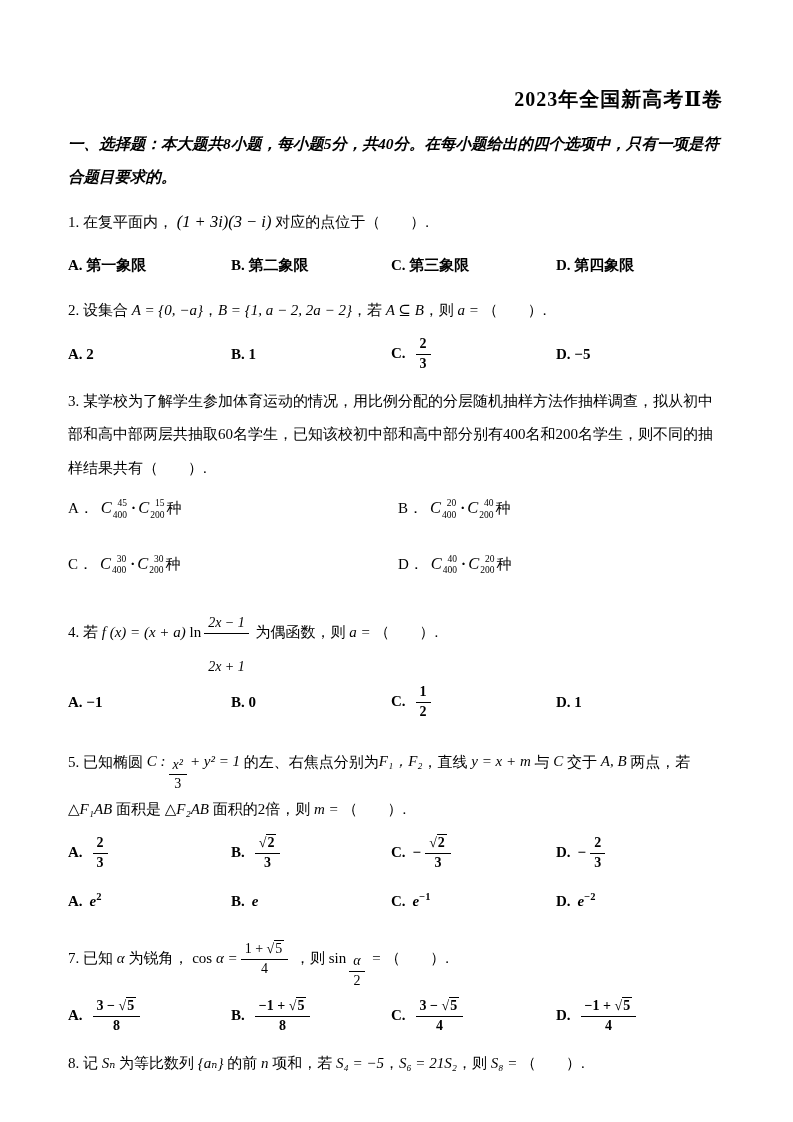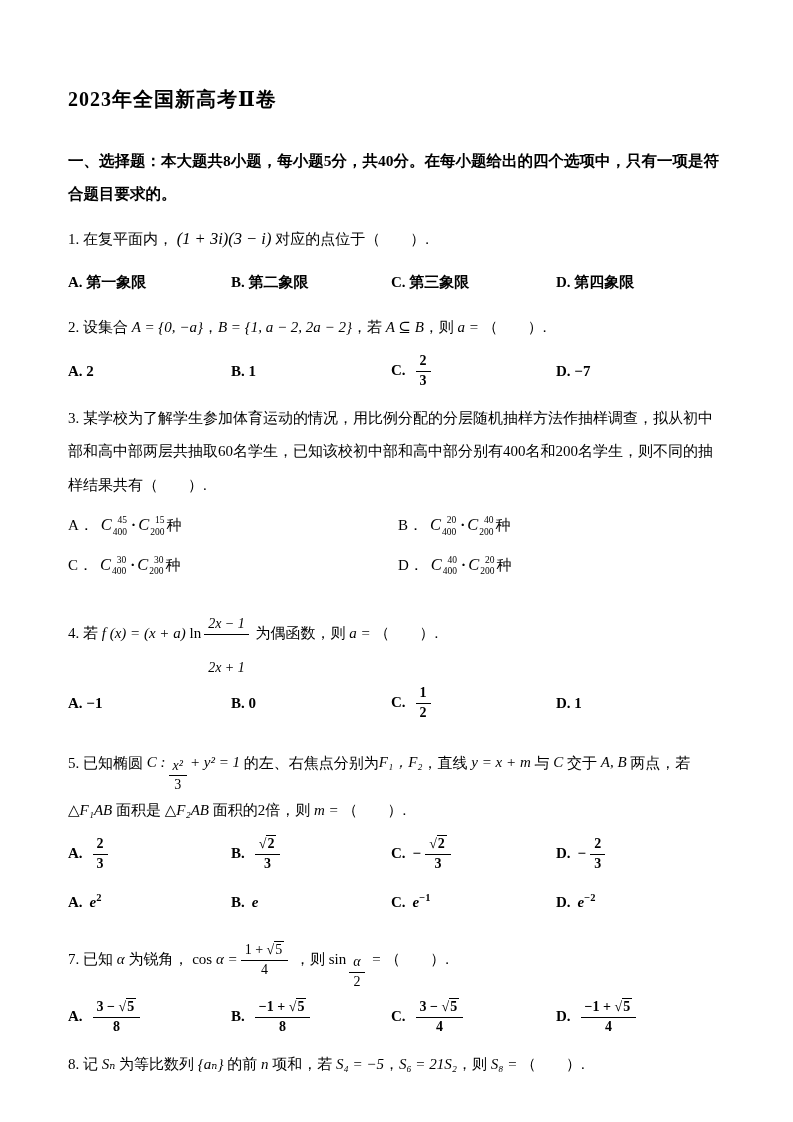--- a/index.html
+++ b/index.html
@@ -1,32 +1,32 @@
 <!DOCTYPE html>
 <html><head>
 <meta charset="utf-8">
 <style>
   html,body { margin:0; padding:0; background:#ffffff; }
   body { width:793px; color:#000; font-family:"Liberation Serif","DejaVu Serif",serif; }
   .page { width:793px; min-height:1122px; box-sizing:border-box; padding:86px 70px 40px 68px; background:#fff; }
 
-  .title { text-align:left; font-weight:bold; font-size:20px; margin:0 0 32px 0; letter-spacing:1px; }
-  .section-heading { font-weight:bold; font-size:15.5px; line-height:2.1; margin:0 0 4px 0; }
+  .title { text-align:right; font-weight:bold; font-size:20px; margin:0 0 15px 0; letter-spacing:1px; }
+  .section-heading { font-weight:bold; font-size:15.5px; line-height:2.1; margin:0 0 4px 0;font-style:italic; }
 
   .stem { font-size:15px; line-height:2.25; margin:10px 0 2px 0; }
   .cn { font-style:normal; }
   .math { font-family:"Liberation Serif","DejaVu Serif",serif; font-style:italic;margin-top:24px; }
   .mlarge { font-size:16.5px; }
 
   sup { font-size:10.5px; }
 
   
   .opts4 { display:grid; grid-template-columns:163px 160px 165px 1fr; align-items:center;
            font-size:15px; margin:8px 0 12px 0; min-height:34px;font-weight:bold; }
-  .opts2 { display:grid; grid-template-columns:330px 1fr; row-gap:16px; align-items:center;
+  .opts2 { display:grid; grid-template-columns:330px 1fr; row-gap:32px; align-items:center;
            font-size:15px; margin:12px 0 14px 0; }
   .opt { white-space:nowrap; }
   .olabel { margin-right:7px; }
   .msign { margin-right:1px; }
 
   
   .frac { display:inline-block; vertical-align:middle; text-align:center; line-height:1.2;
           margin:0 3px; font-size:14px; }
   .frac .fnum { display:block; padding:0 4px 1px 4px; border-bottom:1px solid #000; white-space:nowrap; }
   .frac .fden { display:block; padding:1px 4px 0 4px; white-space:nowrap; }
@@ -70,21 +70,21 @@
     <span class="math">A ⊆ B</span><span class="cn">，则</span>
     <span class="math">a =</span>
     <span class="cn">（　　）.</span>
   </p>
   <div class="opts4">
     <span class="opt">A. 2</span>
     <span class="opt">B. 1</span>
     <span class="opt">
       <span class="olabel">C.</span><span class="frac"><span class="fnum">2</span><span class="fden">3</span></span>
     </span>
-    <span class="opt">D. −7</span>
+    <span class="opt">D. −5</span>
   </div>
 
   <p class="stem">3. 某学校为了解学生参加体育运动的情况，用比例分配的分层随机抽样方法作抽样调查，拟从初中部和高中部两层共抽取60名学生，已知该校初中部和高中部分别有400名和200名学生，则不同的抽样结果共有（　　）.</p>
   <div class="opts2">
     <span class="opt">
       <span class="olabel">A．</span><span class="cnk"><span class="cbase math">C</span><span class="cstack">
             <span class="csup">45</span>
             <span class="csub">400</span>
           </span></span><span class="cdot">·</span><span class="cnk"><span class="cbase math">C</span><span class="cstack">
             <span class="csup">15</span>

